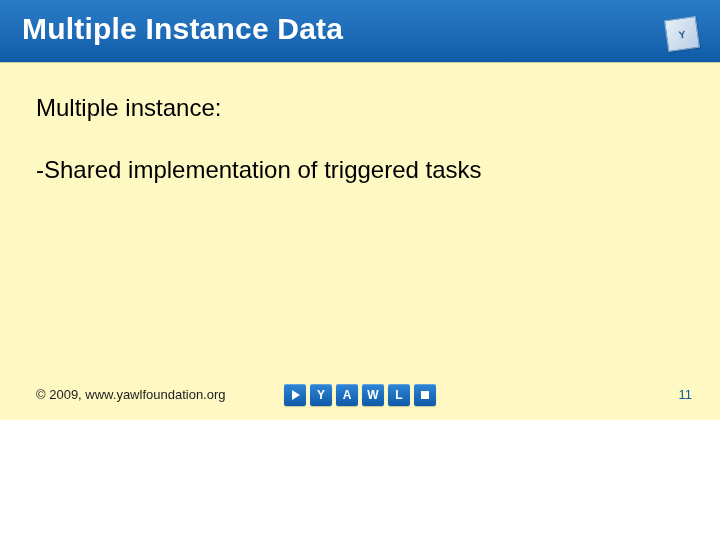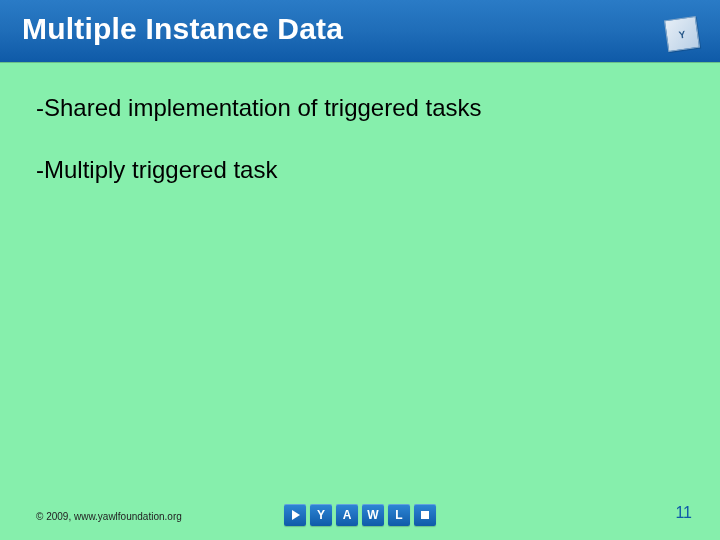--- a/index.html
+++ b/index.html
@@ -7,22 +7,22 @@
     padding: 0;
     width: 720px;
     height: 540px;
     font-family: Arial, Helvetica, sans-serif;
     background: #ffffff;
     overflow: hidden;
   }
   .slide {
     position: relative;
     width: 720px;
-    height: 540px;
-    background: #86efac;
+    height: 420px;
+    background: #fef9c3;
   }
   .title-bar {
     position: absolute;
     top: 0;
     left: 0;
     right: 0;
     height: 62px;
     background: linear-gradient(to bottom, #2a7bc6 0%, #1f6db8 50%, #0f5aa8 100%);
     box-shadow: 0 1px 0 rgba(0,0,0,0.2);
   }
@@ -71,28 +71,28 @@
     position: absolute;
     left: 0;
     right: 0;
     bottom: 0;
     height: 40px;
   }
   .copyright {
     position: absolute;
     left: 36px;
     bottom: 18px;
-    font-size: 10px;
+    font-size: 13px;
     color: #222;
   }
   .page-num {
     position: absolute;
     right: 28px;
     bottom: 18px;
-    font-size: 16px;
+    font-size: 13px;
     color: #0f5aa8;
   }
   .yawl-strip {
     position: absolute;
     left: 50%;
     transform: translateX(-50%);
     bottom: 14px;
     display: flex;
     gap: 4px;
   }
@@ -124,22 +124,22 @@
 <div class="slide">
 
   <div class="title-bar">
     <div class="title-text">Multiple Instance Data</div>
     <div class="logo-top">
       <span class="logo-top-inner">Y</span>
     </div>
   </div>
 
   <div class="content">
+    <div class="block">Multiple instance:</div>
     <div class="block">-Shared implementation of triggered tasks</div>
-    <div class="block">-Multiply triggered task</div>
   </div>
 
   <div class="footer">
     <div class="copyright">© 2009, www.yawlfoundation.org</div>
 
     <div class="yawl-strip">
       <div class="yawl-box">
         <svg viewBox="0 0 14 14">
             <polygon points="4,2 12,7 4,12" fill="#ffffff"></polygon>
           </svg>

